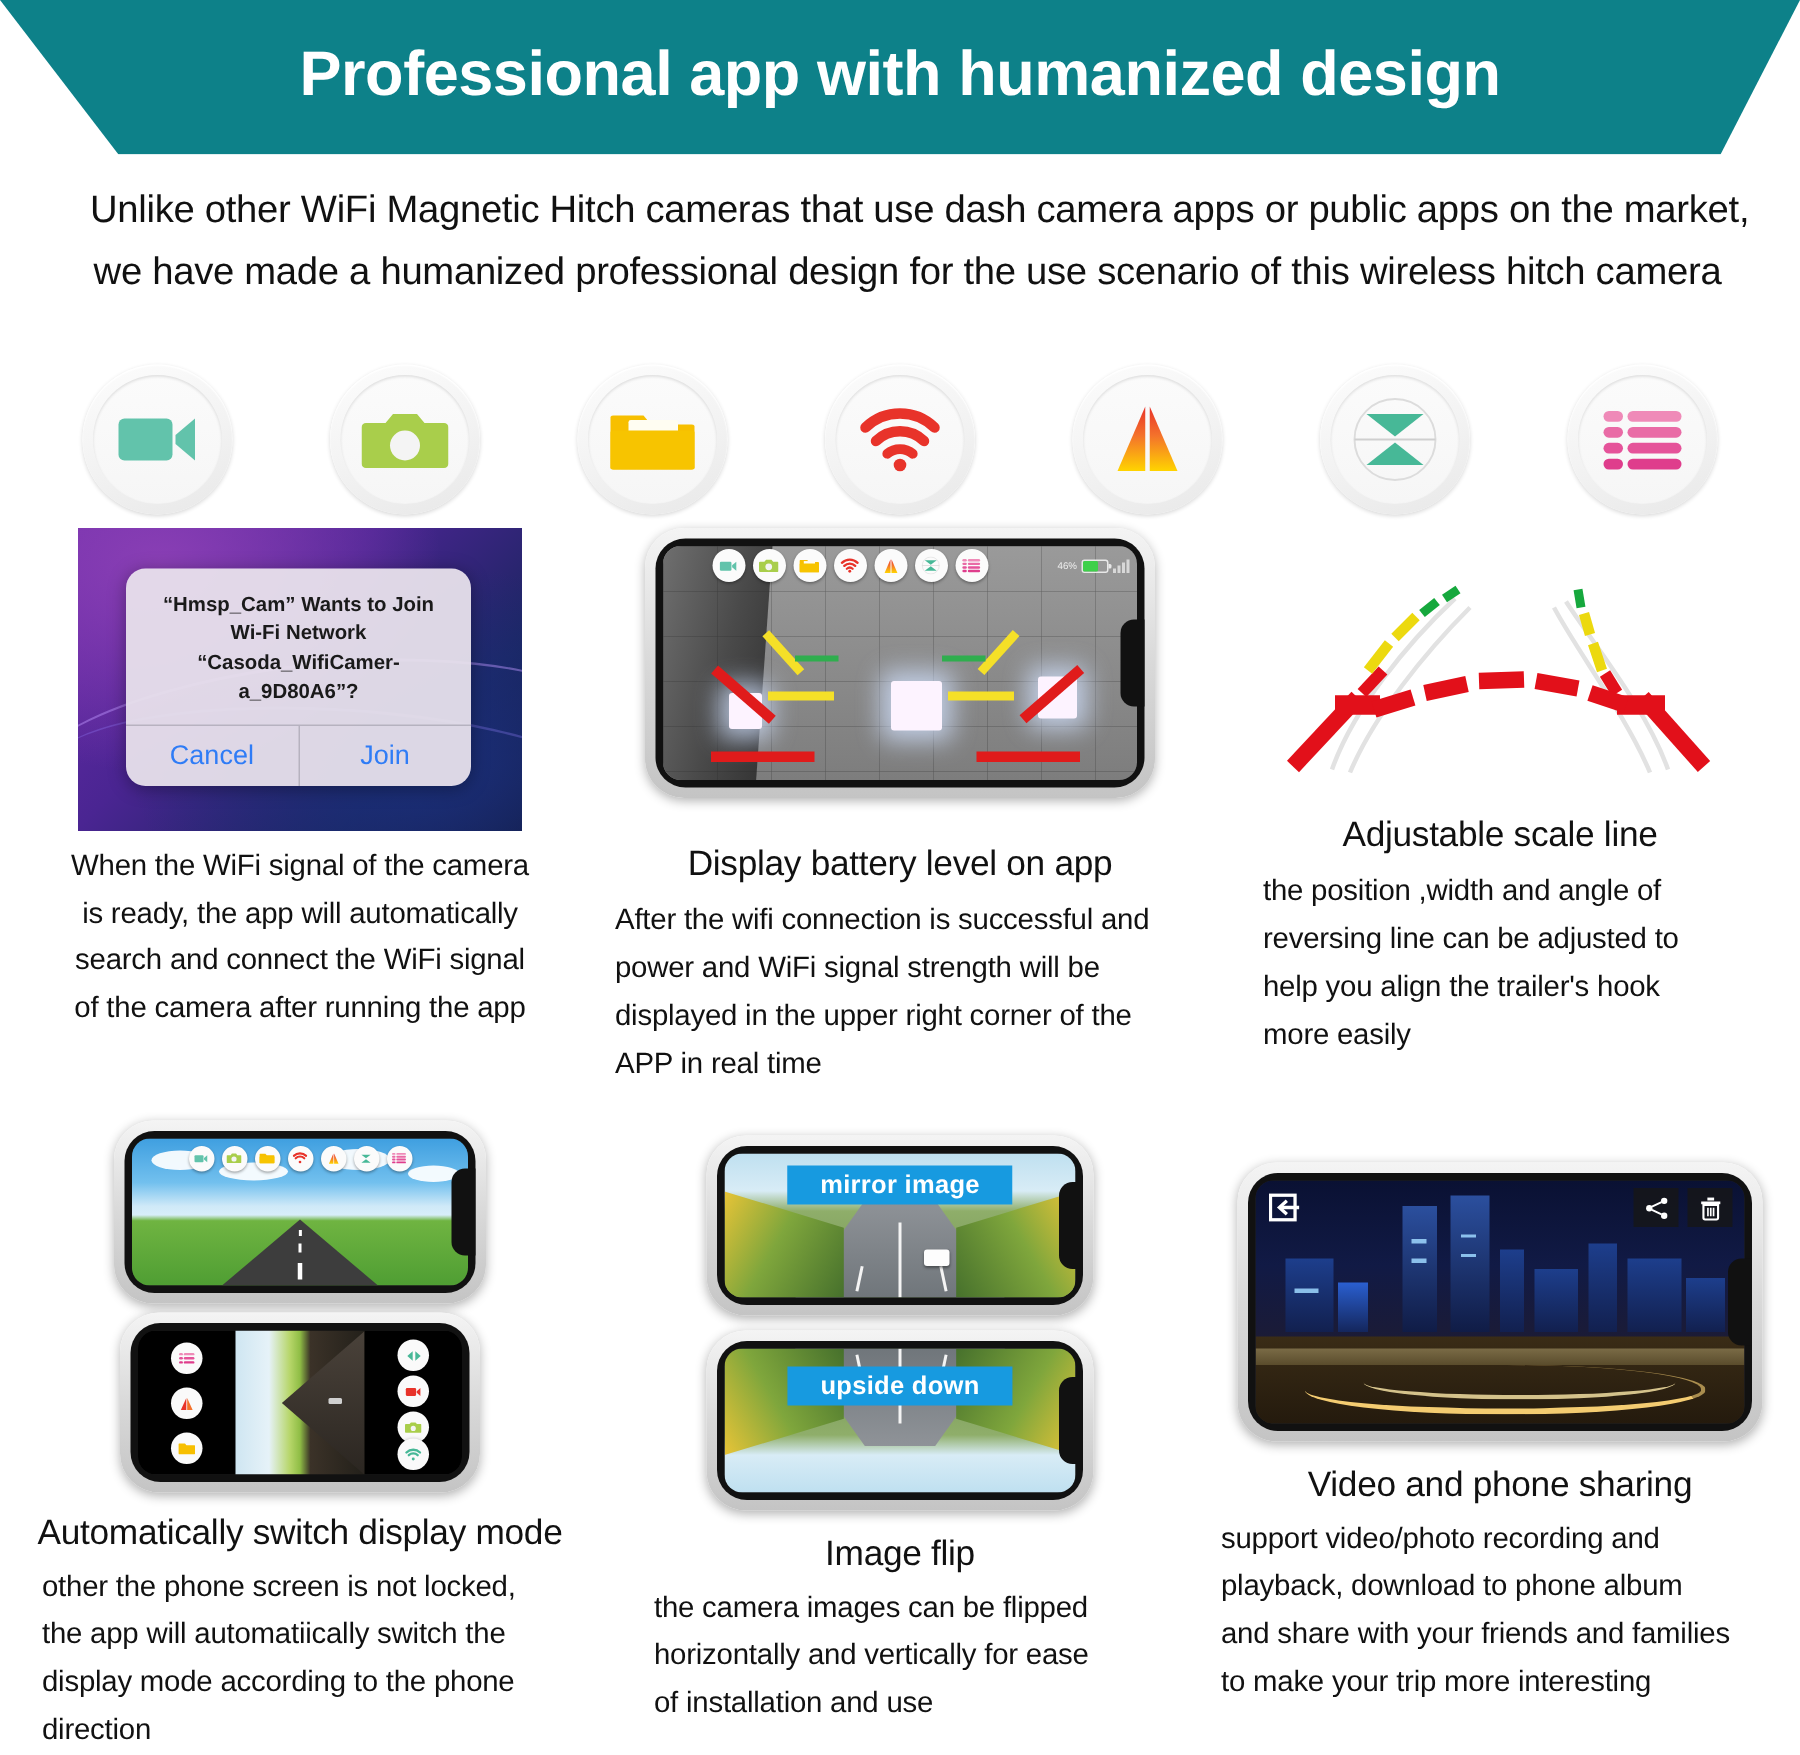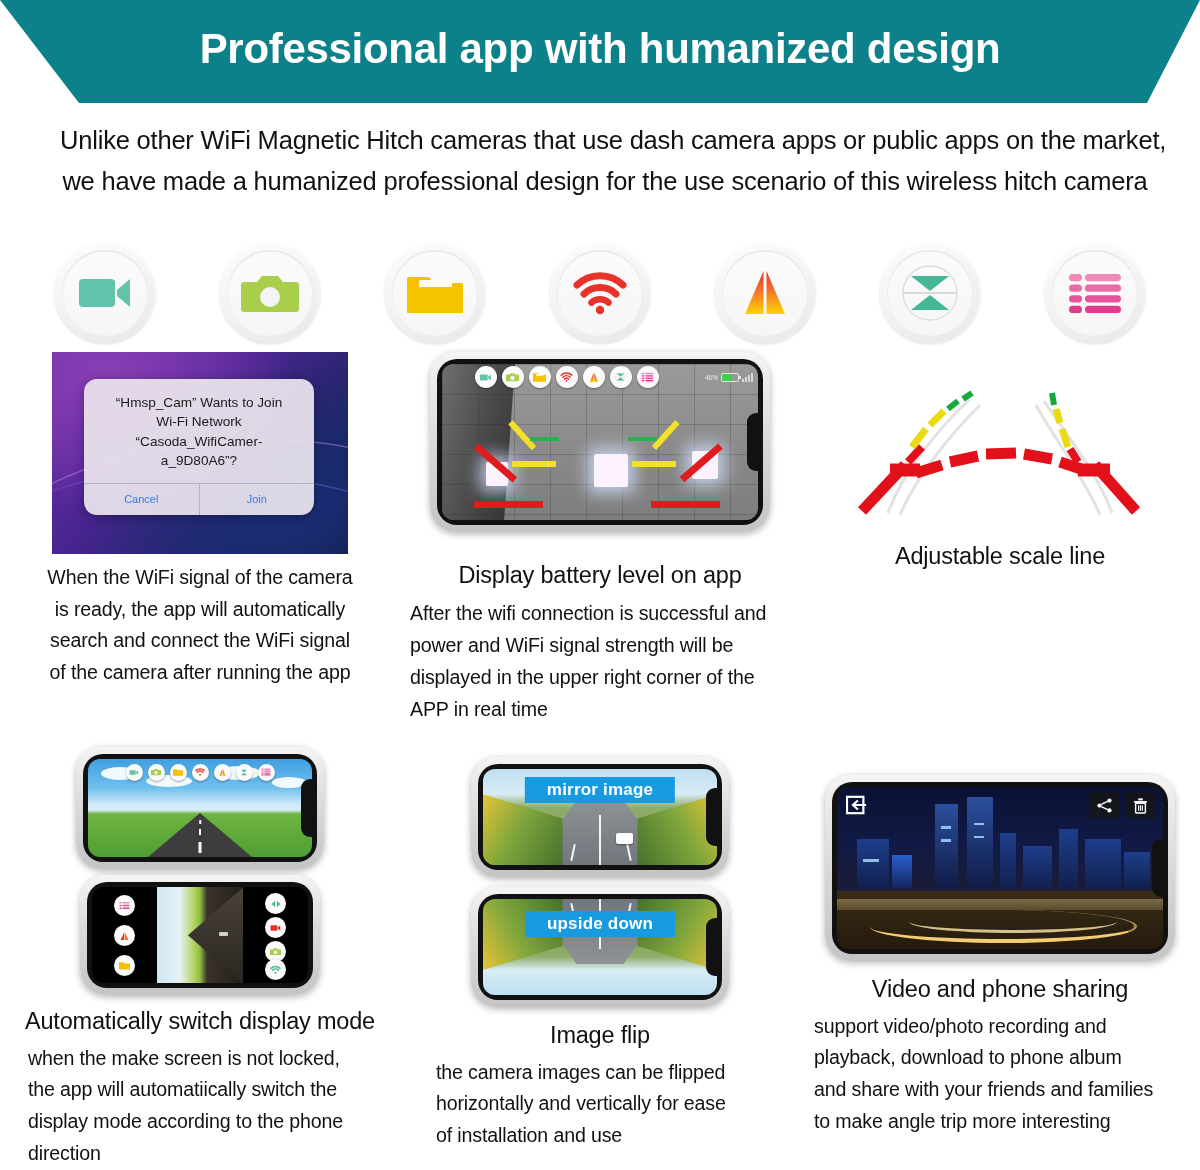--- a/index.html
+++ b/index.html
@@ -115,30 +115,30 @@
     width: 230px;
     background: rgba(233,226,236,0.94);
     border-radius: 13px;
     text-align: center;
     overflow: hidden;
     box-shadow: 0 2px 12px rgba(0,0,0,.35);
   }
   .ios-alert .msg {
     padding: 14px 10px 13px;
     font-size: 13.6px;
-    font-weight: normal;
+    font-weight: bold;
     color: #1a1a1a;
     line-height: 1.42;
   }
   .ios-alert .btns {
     display: flex; border-top: 1px solid rgba(110,110,120,.35);
   }
   .ios-alert .btns > div {
     flex: 1; padding: 9px 0 10px;
-    font-size: 11px; color: #2f7cf6;
+    font-size: 18px; color: #2f7cf6;
   }
   .ios-alert .btns > div + div { border-left: 1px solid rgba(110,110,120,.35); }
 
   
   .phone-l {
     position: relative;
     border-radius: 26px;
     background: linear-gradient(180deg,#f4f4f4 0%,#d9d9d9 50%,#c4c4c4 100%);
     padding: 7px;
     box-shadow: 0 2px 7px rgba(0,0,0,.3);
@@ -508,20 +508,26 @@
             <g stroke="#e2101a" stroke-width="11" stroke-linecap="butt" fill="none">
               <path d="M86 96 L112 88"></path>
               <path d="M120 85 L148 79"></path>
               <path d="M156 77 L186 76"></path>
               <path d="M194 77 L222 82"></path>
               <path d="M230 85 L254 93"></path>
             </g>
           </svg>
         </div>
         <div class="cap-title" style="margin-top:-10px">Adjustable scale line</div>
+        <div class="cap-body" style="margin-top:8px;padding-left:42px;">
+          <p>the position ,width and angle of</p>
+          <p>reversing line can be adjusted  to</p>
+          <p>help you align the trailer's hook</p>
+          <p>more easily</p>
+        </div>
       </div>
     </div>
 
     <div class="row" style="margin-top:22px">
 
       <div class="card" style="width:400px">
 
         <div style="display:flex;justify-content:center;">
           <div class="phone-l" style="width:248px;">
             <div class="bezel">
@@ -663,21 +669,21 @@
                         </svg>
                       </div>
                   </div>
                 </div>
               </div>
             </div>
           </div>
         </div>
         <div class="cap-title" style="margin-top:12px">Automatically switch display mode</div>
         <div class="cap-body" style="margin-top:6px;padding-left:28px;">
-          <p>when the make screen is not locked,</p>
+          <p>other the phone screen is not locked,</p>
           <p>the app will automatiically switch the</p>
           <p>display mode according to the phone</p>
           <p>direction</p>
         </div>
       </div>
 
       <div class="card" style="width:400px">
 
         <div style="display:flex;justify-content:center;margin-top:10px;">
           <div class="phone-l" style="width:258px;">
@@ -777,18 +783,18 @@
                 </div>
               </div>
             </div>
           </div>
         </div>
         <div class="cap-title" style="margin-top:14px">Video and phone sharing</div>
         <div class="cap-body" style="margin-top:6px;padding-left:14px;">
           <p>support video/photo recording and</p>
           <p>playback, download to phone album</p>
           <p>and share with your friends and families</p>
-          <p>to make angle trip more interesting</p>
+          <p>to make your trip more interesting</p>
         </div>
       </div>
     </div>
   </div>
 </div>
 
 </body></html>

